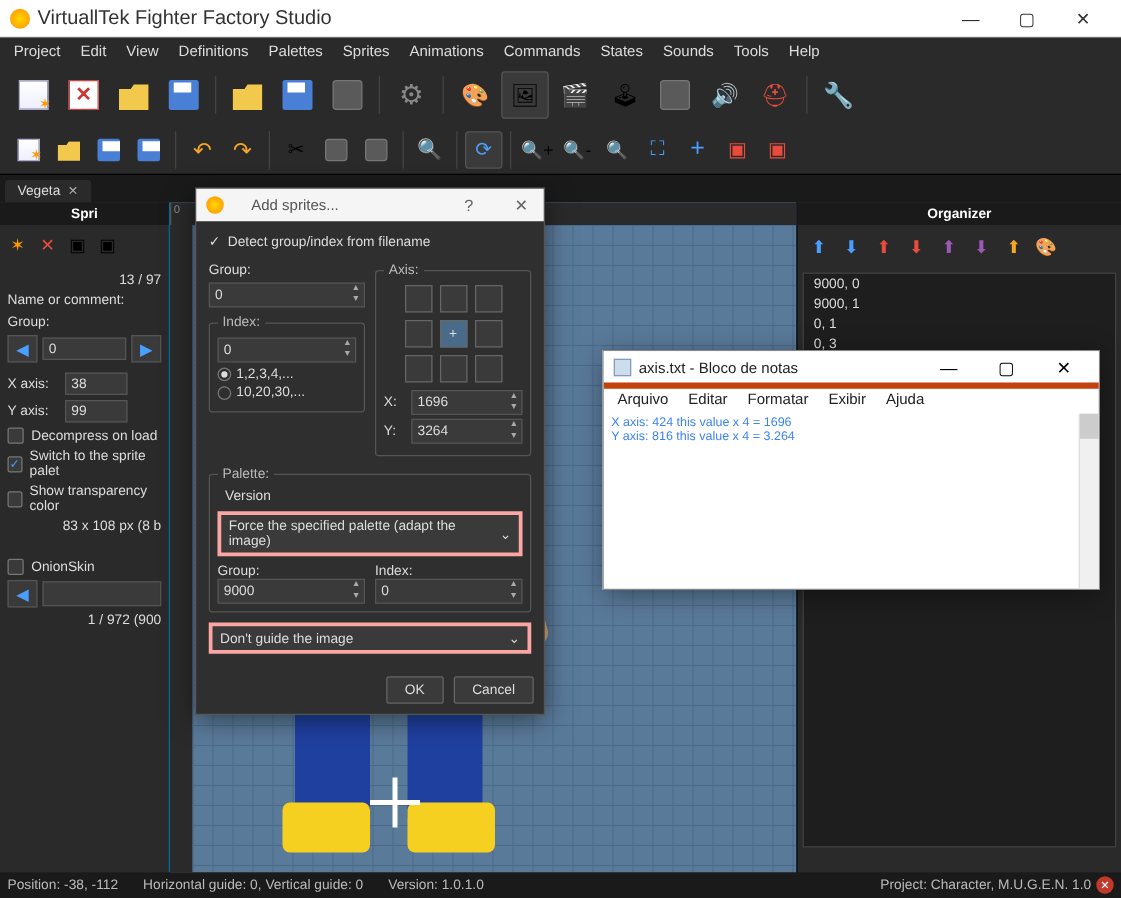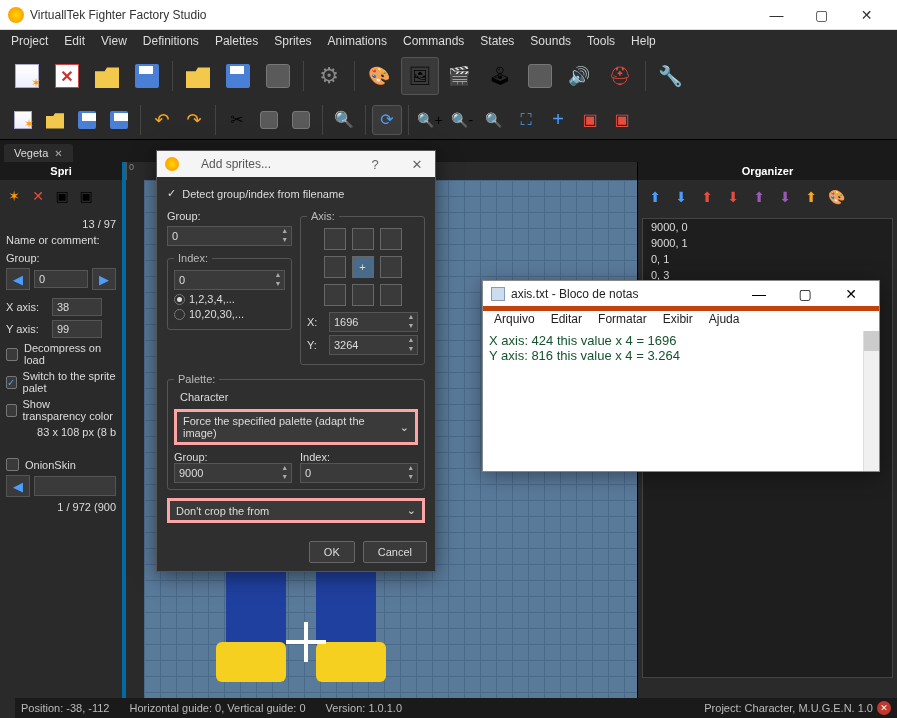--- a/index.html
+++ b/index.html
@@ -1,21 +1,21 @@
 <!DOCTYPE html>
 <html><head>
 <meta charset="utf-8">
 <style>
 * { box-sizing: border-box; margin: 0; padding: 0; font-family: "Segoe UI", Tahoma, sans-serif; }
 body { width: 897px; height: 718px; background: #2a2a2a; overflow: hidden; position: relative; }
 
 
 .titlebar { height: 30px; background: #fff; display: flex; align-items: center; padding: 0 8px; border-bottom: 1px solid #ddd; }
 .titlebar .app-icon { width: 16px; height: 16px; margin-right: 6px; background: radial-gradient(circle,#ffd700,#ff8c00); border-radius: 50%; }
-.titlebar .title { font-size: 12px; color: #333; flex: 1; }
+.titlebar .title { font-size: 16px; color: #333; flex: 1; }
 .titlebar .winbtns { display: flex; gap: 0; }
 .titlebar .winbtn { width: 45px; height: 30px; display: flex; align-items: center; justify-content: center; font-size: 14px; color: #333; }
 
 
 .menubar { height: 22px; background: #2a2a2a; display: flex; align-items: center; padding: 0 4px; gap: 2px; }
 .menubar .menuitem { color: #ddd; font-size: 12px; padding: 2px 7px; cursor: pointer; }
 
 
 .toolbar { background: #2a2a2a; display: flex; align-items: center; padding: 4px 8px; gap: 2px; flex-wrap: wrap; }
 .toolbar-row1 { height: 48px; }
@@ -25,21 +25,21 @@
 .toolbtn.active { background: #3a3a3a; border: 1px solid #555; }
 .toolsep { width: 1px; height: 30px; background: #444; margin: 0 4px; }
 
 
 .tabbar { height: 22px; background: #1a1a1a; display: flex; align-items: flex-end; padding: 0 4px; }
 .tab { background: #2a2a2a; color: #ddd; font-size: 11px; padding: 3px 10px; border-radius: 3px 3px 0 0; display: flex; align-items: center; gap: 6px; }
 .tab .close { font-size: 10px; color: #aaa; }
 
 
 .main { display: flex; height: 536px; background: #1a1a1a; }
-.leftpanel { width: 126px; background: #2a2a2a; border-right: 4px solid #0369a1; position: relative; }
+.leftpanel { width: 136px; background: #2a2a2a; border-right: 1px solid #0369a1; position: relative; }
 .panel-header { background: #1a1a1a; color: #fff; font-size: 11px; font-weight: bold; text-align: center; padding: 3px 0; }
 .leftpanel .content { padding: 6px; color: #ddd; font-size: 11px; }
 .leftpanel .row { display: flex; align-items: center; margin-bottom: 4px; gap: 4px; }
 .leftpanel .label { font-size: 11px; }
 .leftpanel .field { background: #3a3a3a; border: 1px solid #555; color: #ddd; font-size: 11px; padding: 2px 4px; width: 50px; }
 .leftpanel .check { display: flex; align-items: center; gap: 6px; margin: 4px 0; font-size: 11px; }
 .leftpanel .checkbox { width: 13px; height: 13px; border: 1px solid #777; background: #3a3a3a; border-radius: 2px; display: inline-flex; align-items: center; justify-content: center; font-size: 10px; color: #4a9eff; }
 
 .canvas-area { flex: 1; background: #5a7a9a; position: relative; overflow: hidden; }
 .ruler-h { position: absolute; top: 0; left: 0; right: 0; height: 18px; background: #2a2a2a; color: #888; font-size: 9px; display: flex; }
@@ -103,26 +103,26 @@
 .dialog .btn { background: #3a3a3a; border: 1px solid #666; color: #ddd; font-size: 11px; padding: 4px 14px; border-radius: 2px; }
 
 
 .notepad { position: absolute; left: 482px; top: 280px; width: 398px; height: 192px; background: #fff; border: 1px solid #888; z-index: 60; box-shadow: 0 4px 20px rgba(0,0,0,0.4); }
 .notepad .np-title { height: 30px; background: #fff; display: flex; align-items: center; padding: 0 8px; gap: 6px; font-size: 12px; color: #222; border-bottom: 5px solid #c2410c; }
 .notepad .np-title .icon { width: 14px; height: 14px; background: #cde; border: 1px solid #89b; }
 .notepad .np-title .spacer { flex: 1; }
 .notepad .np-title .wbtn { width: 40px; height: 28px; display: flex; align-items: center; justify-content: center; font-size: 14px; color: #000; }
 .notepad .np-menu { height: 20px; display: flex; align-items: flex-start; gap: 2px; padding: 0 4px; font-size: 12px; color: #222; }
 .notepad .np-menu .m { padding: 1px 7px; }
-.notepad .np-body { padding: 2px 6px; font-family: Consolas, monospace; font-size: 13px; color: #14532d; white-space: pre; }
+.notepad .np-body { padding: 2px 6px; font-family: Consolas, monospace; font-size: 10px; color: #3b82f6; white-space: pre; }
 .notepad .scroll-v { position:absolute; right:0; top:50px; bottom:0; width:16px; background:#f0f0f0; border-left:1px solid #ddd;}
 .notepad .scroll-v .thumb{ position:absolute; top:0; width:100%; height:20px; background:#ccc;}
 
 
-.statusbar { position: absolute; left: 15px; right: 0; bottom: 0; height: 20px; background: #1a1a1a; color: #bbb; font-size: 11px; display: flex; align-items: center; padding: 0 6px; gap: 20px; }
+.statusbar { position: absolute; left: 0; right: 0; bottom: 0; height: 20px; background: #1a1a1a; color: #bbb; font-size: 11px; display: flex; align-items: center; padding: 0 6px; gap: 20px; }
 .statusbar .seg { display: flex; align-items: center; gap: 4px; }
 .statusbar .close-red { width: 14px; height: 14px; background: #c0392b; color: #fff; border-radius: 50%; display: inline-flex; align-items: center; justify-content: center; font-size: 9px; }
 
 
 .ic { width: 24px; height: 24px; display: inline-block; }
 .ic-new { background: linear-gradient(#fff,#eef); border: 1px solid #aac; position: relative; }
 .ic-new::after { content:"✶"; position:absolute; right:-3px; bottom:-3px; color:#f90; font-size:12px; }
 .ic-del { background:#fff; border:1px solid #c44; display:flex;align-items:center;justify-content:center;color:#c33;font-weight:bold;font-size:16px; }
 .ic-open { background:#f2c94c; clip-path: polygon(0 30%,40% 30%,50% 15%,100% 15%,100% 100%,0 100%); }
 .ic-save { background:#4a7fd6; border-radius:2px; position:relative; }
@@ -484,21 +484,21 @@
               </div>
             </div>
         </fieldset>
       </div>
     </div>
 
     <fieldset>
       <legend>Palette:</legend>
       <div class="check" style="margin-bottom:6px">
           <span class="checkbox"></span>
-          <span>Character</span>
+          <span>Version</span>
         </div>
       <div class="select">
           <span>Force the specified palette (adapt the image)</span>
           <span>⌄</span>
         </div>
       <div class="twocol" style="margin-top:6px">
         <div>
           <div>Group:</div>
           <div class="spin">
               <input value="9000" style="">
@@ -515,21 +515,21 @@
               <div class="arrows">
                 <span>▲</span>
                 <span>▼</span>
               </div>
             </div>
         </div>
       </div>
     </fieldset>
 
     <div class="select" style="margin-top:6px">
-        <span>Don't crop the from</span>
+        <span>Don't guide the image</span>
         <span>⌄</span>
       </div>
   </div>
   <div class="buttons">
     <div class="btn">OK</div>
     <div class="btn">Cancel</div>
   </div>
 </div>
 
 <div class="notepad">

